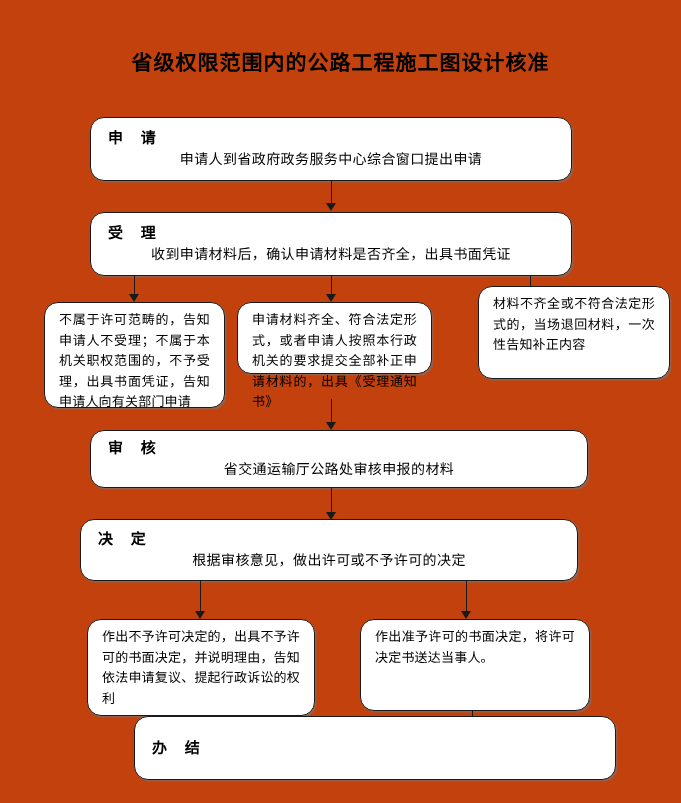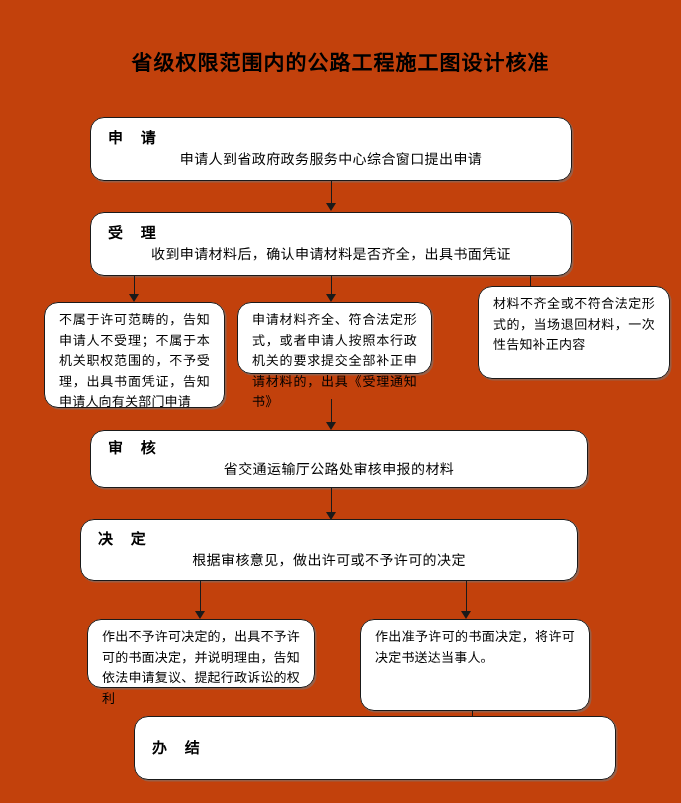--- a/index.html
+++ b/index.html
@@ -161,21 +161,21 @@
       <div class="subtext">根据审核意见，做出许可或不予许可的决定</div>
     </div>
   </div>
 
   <div class="conn" style="left:200px; top:581px; height:32px;"></div>
   <div class="arrowhead" style="left:195px; top:611px;"></div>
 
   <div class="conn" style="left:466px; top:581px; height:32px;"></div>
   <div class="arrowhead" style="left:461px; top:611px;"></div>
 
-  <div class="node para" style="left:87px; top:619px; width:228px; height:69px;">
+  <div class="node para" style="left:87px; top:619px; width:228px; height:97px;">
     <div class="node-inner">
       <div class="para-text justify">作出不予许可决定的，出具不予许可的书面决定，并说明理由，告知依法申请复议、提起行政诉讼的权利</div>
     </div>
   </div>
 
   <div class="node para" style="left:360px; top:619px; width:230px; height:92px;">
     <div class="node-inner">
       <div class="para-text justify">作出准予许可的书面决定，将许可决定书送达当事人。</div>
     </div>
   </div>

